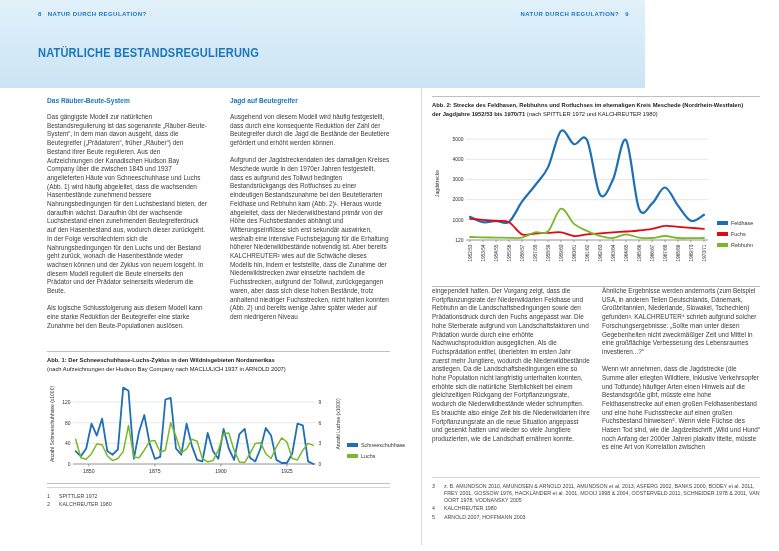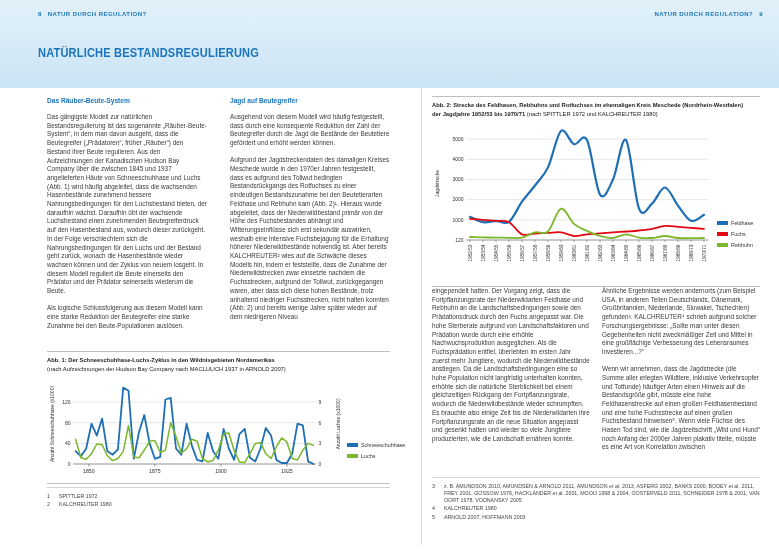--- a/index.html
+++ b/index.html
@@ -4,21 +4,21 @@
 <style>
   html,body{margin:0;padding:0;background:#ffffff;}
   .sheet{
     position:relative;width:779px;height:551px;overflow:hidden;
     background:#ffffff;
     font-family:"Liberation Sans","DejaVu Sans",sans-serif;
     color:#3b3b3b;
   }
   
   .band{
-    position:absolute;left:0;top:0;width:779px;height:88px;
+    position:absolute;left:0;top:0;width:645px;height:88px;
     background:linear-gradient(180deg,#e2f1fa 0%,#d5eaf7 55%,#cbe4f4 100%);
   }
   .band-row{
     position:absolute;left:38px;right:16px;top:11px;
     display:flex;justify-content:space-between;
     font-size:6px;font-weight:bold;letter-spacing:.45px;color:#1b75bc;
   }
   .band-row .pn{margin:0 6px;}
   .main-title{
     position:absolute;left:38px;top:45px;margin:0;

